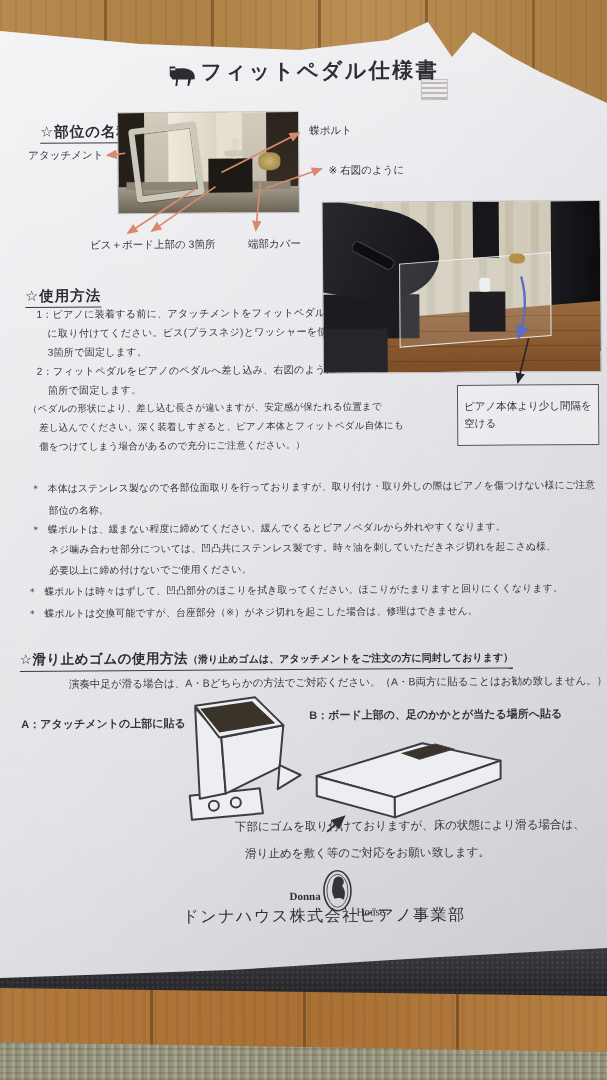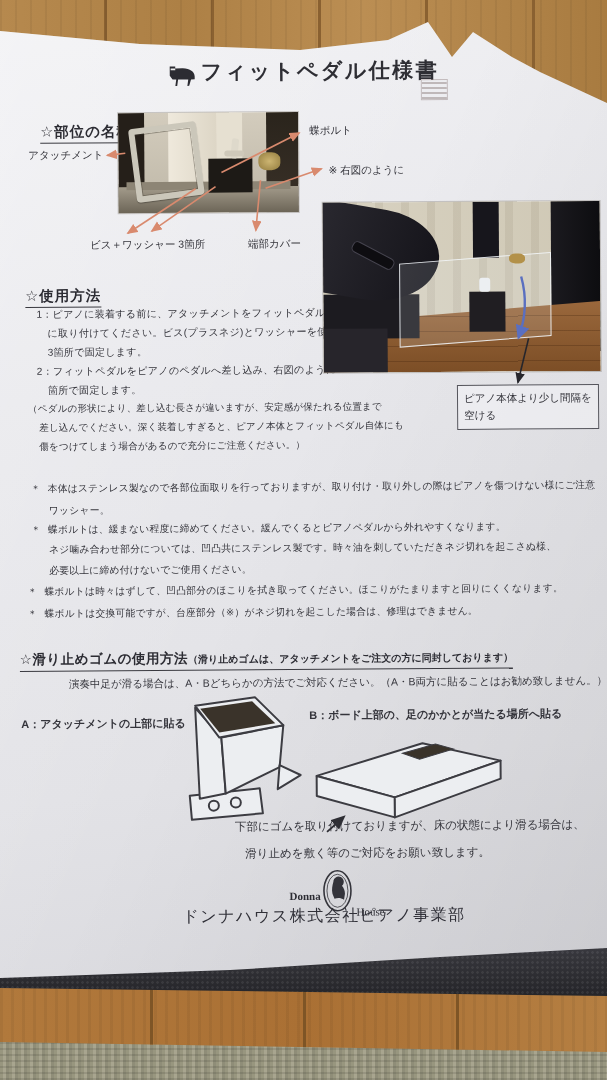--- a/index.html
+++ b/index.html
@@ -110,21 +110,21 @@
            border-radius:8px 60% 70% 12px;transform:rotate(10deg);}
   .p2-strap{left:28px;top:48px;width:44px;height:10px;background:#0e0d11;border-radius:4px;
             transform:rotate(28deg);box-shadow:0 0 0 1px #45434e;}
   .p2-acrylic{left:76px;top:56px;width:150px;height:82px;border:1.5px solid rgba(245,248,252,0.85);
               background:rgba(235,240,248,0.14);transform:skewY(-4deg);}
   .p2-knob{left:156px;top:76px;width:11px;height:14px;background:#eceff2;border-radius:3px;}
   .p2-cube{left:146px;top:90px;width:36px;height:40px;background:#201e22;}
   .p2-gold{left:186px;top:52px;width:16px;height:10px;background:#b39149;border-radius:40%;}
   .p2-bluearrow{left:186px;top:72px;width:22px;height:72px;}
 
-  .callout{left:458px;top:386px;width:128px;border:1px solid #55555c;padding:4px 6px;
+  .callout{left:458px;top:386px;width:128px;border:1px solid #55555c;padding:12px 6px;
            font-size:10.5px;line-height:1.65;background:rgba(244,244,247,0.55);white-space:normal;}
   .callout-arrow{left:495px;top:336px;width:60px;height:60px;pointer-events:none;}
 
   
   .h-caution{left:27px;top:458px;}
   .c0{left:31px;top:481px;}
   .c1{left:49px;top:503px;}
   .c2{left:31px;top:522px;}
   .c3{left:49px;top:542px;}
   .c4{left:49px;top:563px;}
@@ -184,21 +184,21 @@
       <div class="abs p1-bracket"></div>
       <div class="abs p1-pedalbox"></div>
       <div class="abs p1-bolt-stem"></div>
       <div class="abs p1-bolt-wing"></div>
       <div class="abs p1-cup"></div>
     </div>
 
     <div class="t lbl lbl-attachment">アタッチメント</div>
     <div class="t lbl lbl-wingbolt">蝶ボルト</div>
     <div class="t lbl lbl-basescrew">※ 右図のように</div>
-    <div class="t lbl lbl-screws">ビス＋ワッシャー 3箇所</div>
+    <div class="t lbl lbl-screws">ビス＋ボード上部の 3箇所</div>
     <div class="t lbl lbl-endcover">端部カバー</div>
 
     <svg class="abs arrows1" viewBox="0 0 607 160">
       <defs>
         <marker id="ah" markerWidth="8" markerHeight="8" refX="6" refY="3" orient="auto">
           <path d="M0,0 L7,3 L0,6 Z" fill="#d98a6e"></path>
         </marker>
       </defs>
       <g stroke="#d98a6e" stroke-width="1.6" fill="none">
         <path d="M128,52 L110,54" marker-end="url(#ah)"></path>
@@ -246,21 +246,21 @@
       <defs>
         <marker id="ahb" markerWidth="8" markerHeight="8" refX="6" refY="3" orient="auto">
           <path d="M0,0 L7,3 L0,6 Z" fill="#26262c"></path>
         </marker>
       </defs>
       <path d="M35,4 L24,48" stroke="#26262c" stroke-width="1.6" fill="none" marker-end="url(#ahb)"></path>
     </svg>
     <div class="t callout">ピアノ本体より少し間隔を空ける</div>
 
     <div class="t c-line c0"><span class="b">＊</span><span>本体はステンレス製なので各部位面取りを行っておりますが、取り付け・取り外しの際はピアノを傷つけない様にご注意</span></div>
-    <div class="t c-line c1"><span>ワッシャー。</span></div>
+    <div class="t c-line c1"><span>部位の名称。</span></div>
     <div class="t c-line c2"><span class="b">＊</span><span>蝶ボルトは、緩まない程度に締めてください。緩んでくるとピアノペダルから外れやすくなります。</span></div>
     <div class="t c-line c3"><span>ネジ噛み合わせ部分については、凹凸共にステンレス製です。時々油を刺していただきネジ切れを起こさぬ様、</span></div>
     <div class="t c-line c4"><span>必要以上に締め付けないでご使用ください。</span></div>
     <div class="t c-line c5"><span class="b">＊</span><span>蝶ボルトは時々はずして、凹凸部分のほこりを拭き取ってください。ほこりがたまりますと回りにくくなります。</span></div>
     <div class="t c-line c6"><span class="b">＊</span><span>蝶ボルトは交換可能ですが、台座部分（※）がネジ切れを起こした場合は、修理はできません。</span></div>
 
     <div class="t h-slip">
       <span class="main">☆滑り止めゴムの使用方法</span><span class="paren">（滑り止めゴムは、アタッチメントをご注文の方に同封しております）</span>
     </div>
     <div class="t slip-intro">演奏中足が滑る場合は、A・Bどちらかの方法でご対応ください。（A・B両方に貼ることはお勧め致しません。）</div>

